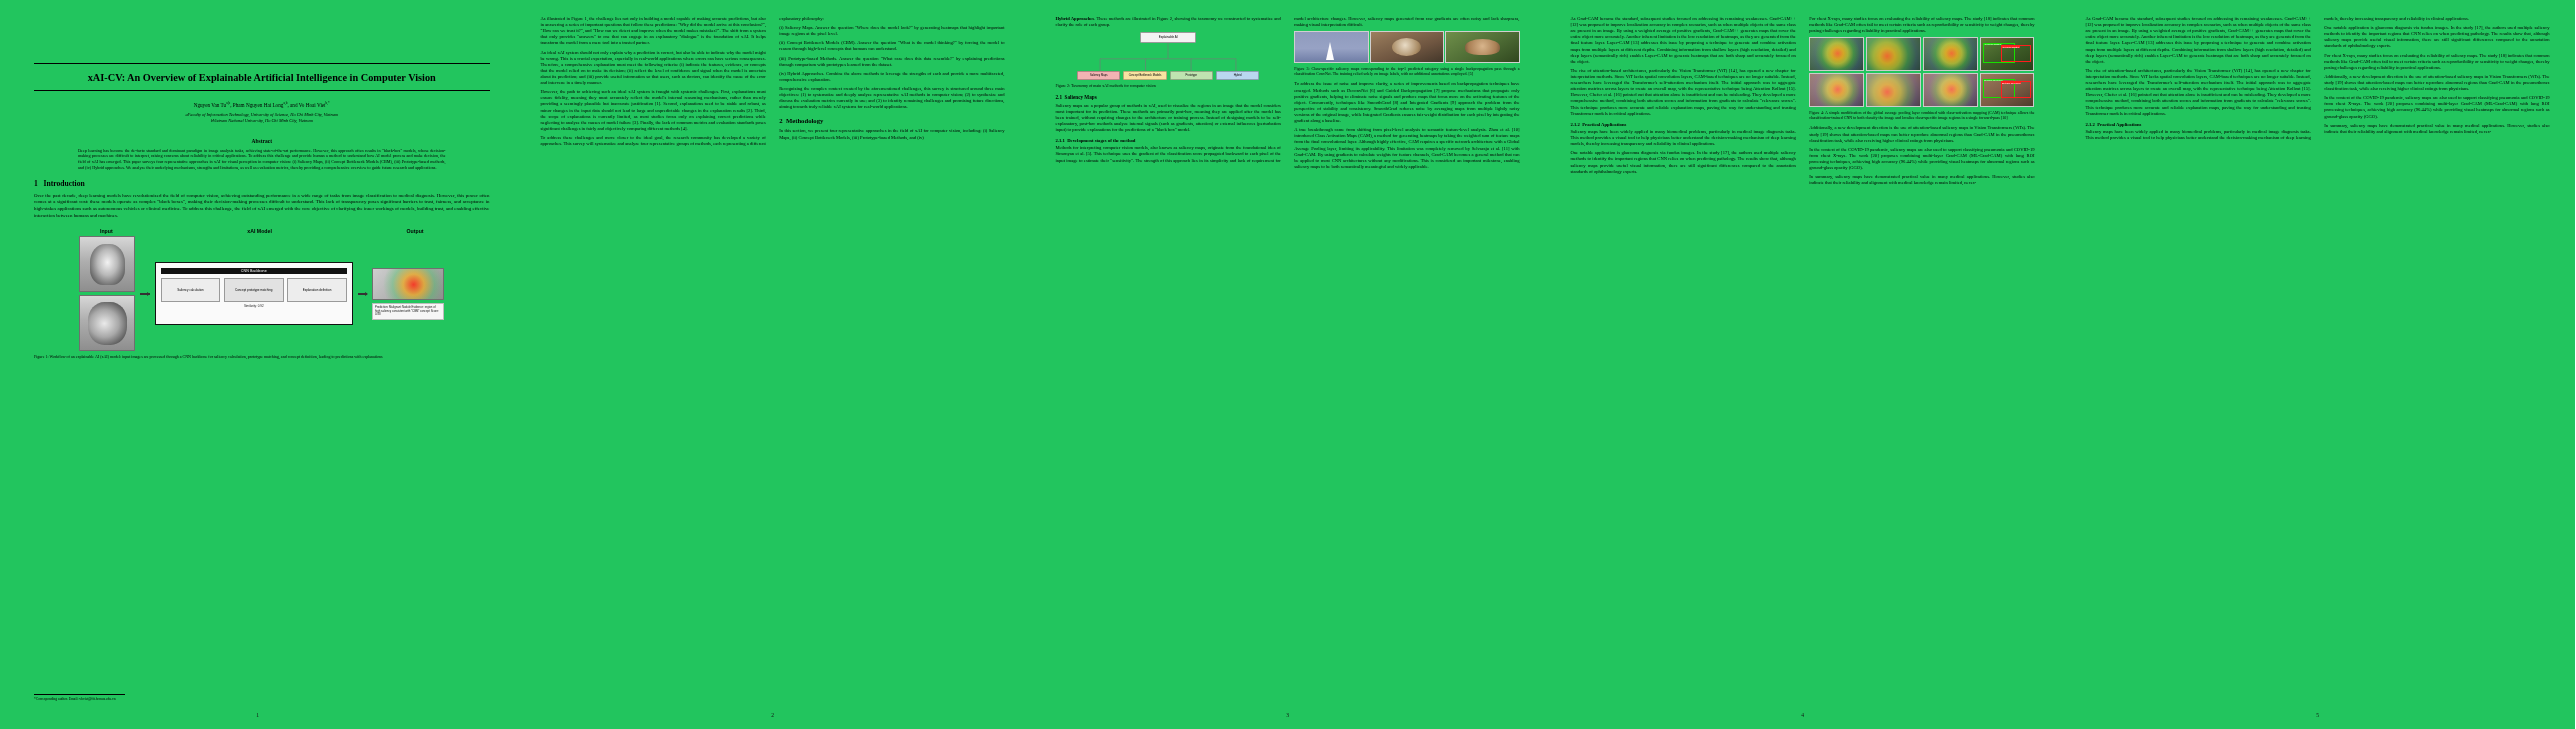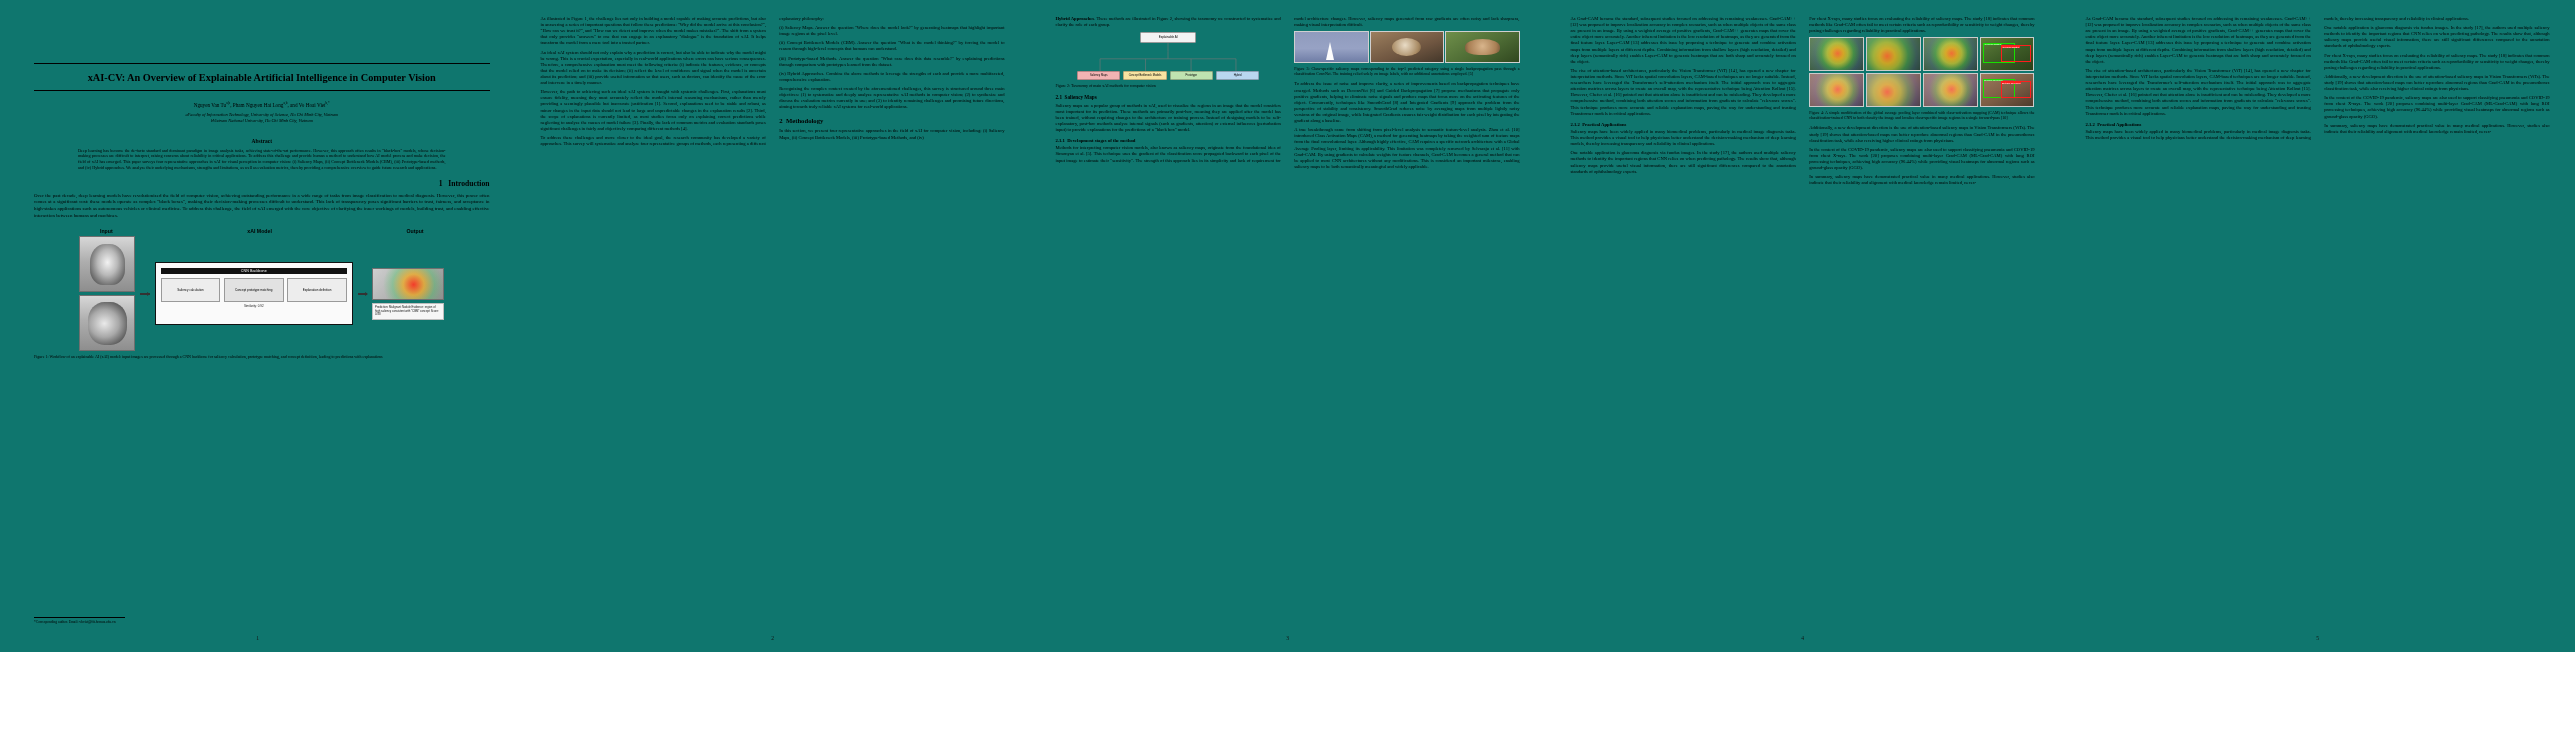--- a/index.html
+++ b/index.html
@@ -32,22 +32,22 @@
     white-space: nowrap;
     font-family: "Liberation Sans", sans-serif;
     font-size: 8.2px;
     color: #5a5a5a;
     letter-spacing: 0.1px;
   }
 
   
   .page {
     position: relative;
-    width: 515px; height: 652px;
-    background: #0f766e;
+    width: 515px; height: 729px;
+    background: #22c55e;
     padding: 16px 25.5px 18px 25.5px;
     flex: 0 0 515px;
   }
   .page.p1 { padding-left: 34px; }
   .page-num {
     position: absolute;
     bottom: 11px; left: 0; right: 0;
     text-align: center;
     font-size: 5.5px;
     color: #111;
@@ -120,21 +120,21 @@
   .abstract-head {
     text-align: center;
     font-size: 5.5px;
     font-weight: bold;
     margin-bottom: 3.6px;
   }
   .abstract-wrap p { font-size: 4.2px; line-height: 1.36; }
 
   .p1body { margin-top: 9.7px; }
   .p1body p { font-size: 4.9px; line-height: 1.38; }
-  .p1body h2.sec { font-size: 7.6px; margin-top: 8.5px; text-align: right; }
+  .p1body h2.sec { font-size: 7.6px; margin-top: 8.5px; }
 
   .footnote {
     position: absolute;
     left: 34px; bottom: 28px;
     width: 255px;
     font-size: 3.6px;
     color: #000;
     padding-top: 2.4px;
   }
   .footnote .fn-rule {

